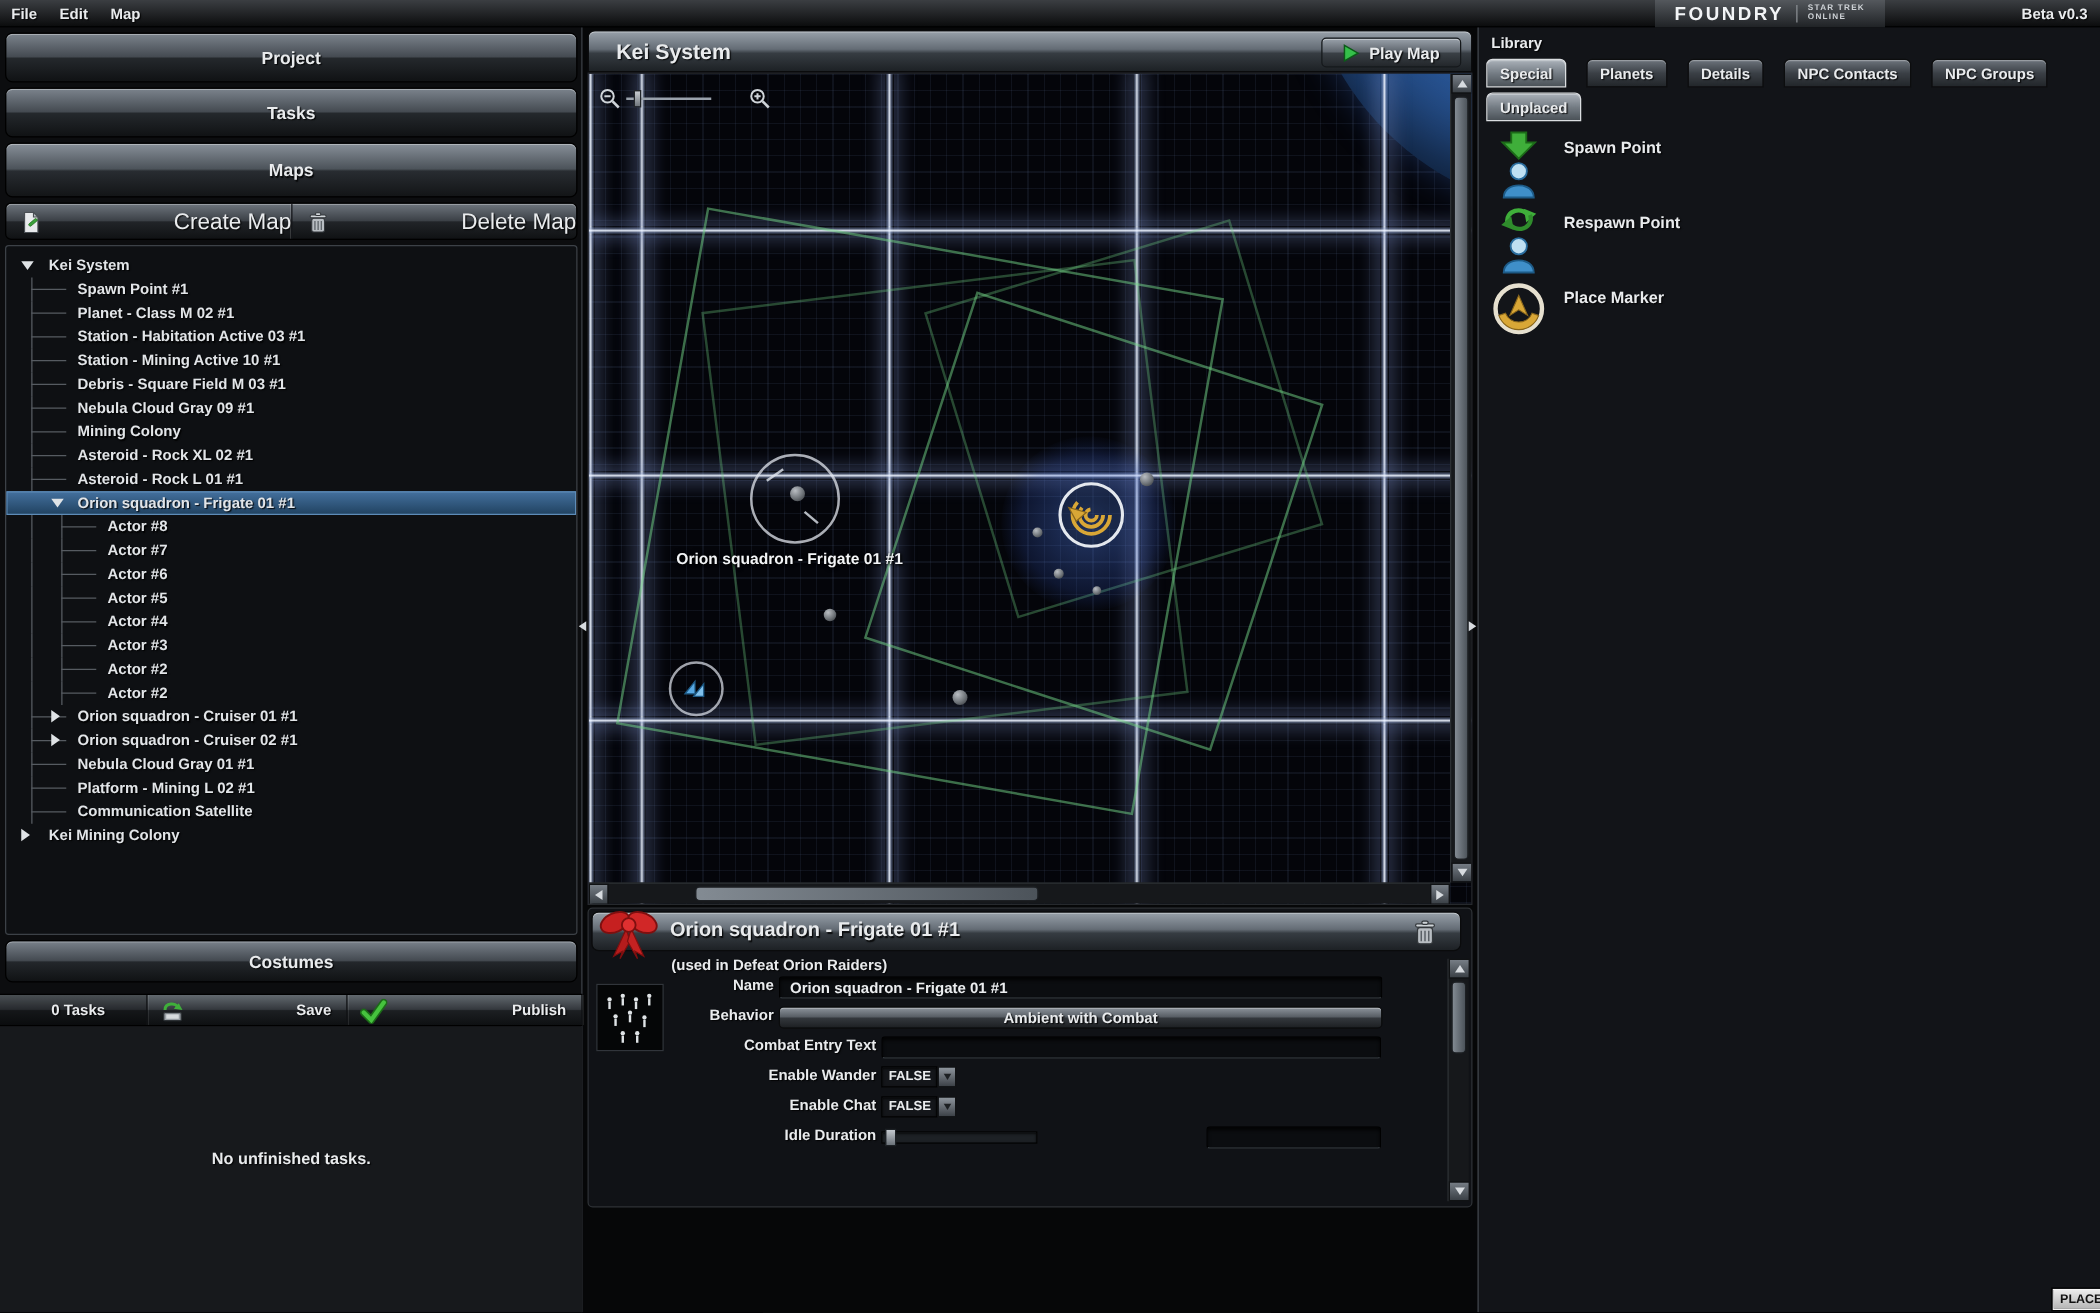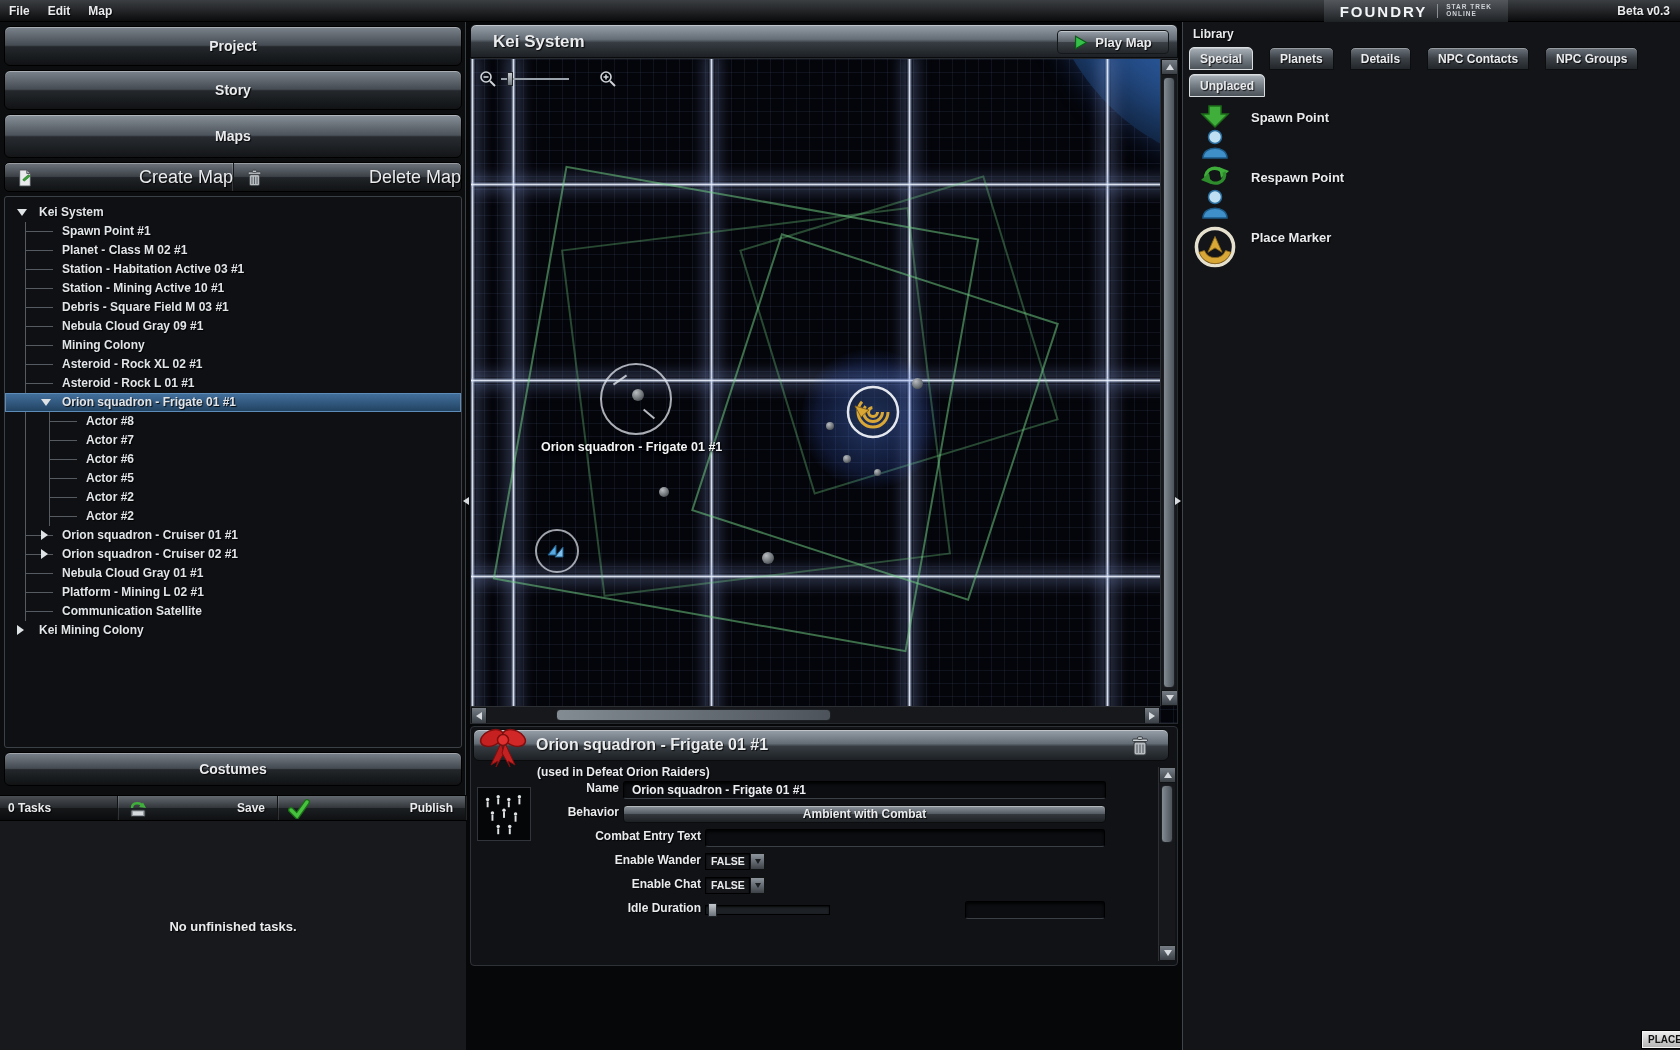--- a/index.html
+++ b/index.html
@@ -44,21 +44,21 @@
   .tree-arrow { position:absolute; width:0; height:0; }
   .tree-arrow.down { border-left:5px solid transparent; border-right:5px solid transparent; border-top:7px solid #dfe3e6; top:6px; }
   .tree-arrow.right { border-top:5px solid transparent; border-bottom:5px solid transparent; border-left:7px solid #dfe3e6; top:4px; }
   .lvl0 .tree-arrow { left:12px; } .lvl1 .tree-arrow { left:36px; }
 
   #costumes-bar { position:absolute; left:4px; top:730px; width:458px; height:34px; border-radius:6px; border:1px solid #000;
     background:linear-gradient(#79818a,#444a51 48%,#23272b 52%,#101214); box-shadow:inset 0 1px 0 rgba(255,255,255,.3);
     display:flex; align-items:center; justify-content:center; font-size:14px; font-weight:bold; cursor:pointer; }
 
   #tasks-bar { position:absolute; left:0; top:773px; width:466px; height:26px; background:linear-gradient(#62696f,#34383d 48%,#1c1f22 52%,#0e1012); border-top:1px solid #000; border-bottom:1px solid #000; display:flex; font-size:12px; font-weight:bold; }
-  .tb-seg { position:relative; display:flex; align-items:center; border-right:1px solid #101214; box-shadow:1px 0 0 rgba(255,255,255,.12); }
+  .tb-seg { position:relative; display:flex; align-items:center; border-right:1px solid #101214; box-shadow:1px 0 0 rgba(255,255,255,.12);justify-content:center; }
   #tb-count { width:118px; padding-left:8px; background:rgba(0,0,0,.25); }
   #tb-save { width:160px; justify-content:flex-end; padding-right:12px; cursor:pointer; }
   #tb-publish { flex:1; justify-content:flex-end; padding-right:12px; cursor:pointer; }
   .tb-icon { position:absolute; left:10px; top:3px; }
 
   #tasks-area { position:absolute; left:0; top:799px; width:466px; height:251px; background:#17191c; }
   #tasks-empty { position:absolute; left:0; right:0; top:98px; text-align:center; font-size:13px; font-weight:bold; }
 
   
   #map-header { position:absolute; left:470px; top:24px; width:708px; height:34px; border-radius:6px 6px 0 0; border:1px solid #0a0b0c;
@@ -160,21 +160,21 @@
     </div>
     <span id="version" class="ts">Beta v0.3</span>
   </div>
 
   <div id="left-panel">
     <div id="left-nav">
         <div class="nav-btn">
           <span class="ts">Project</span>
         </div>
         <div class="nav-btn">
-          <span class="ts">Story</span>
+          <span class="ts">Tasks</span>
         </div>
         <div class="nav-btn active">
           <span class="ts">Maps</span>
         </div>
       </div>
 
     <div id="map-toolbar">
       <div class="mt-half">
         <span class="mt-icon">
           <svg width="16" height="20" viewBox="0 0 18 20">
@@ -238,20 +238,26 @@
           <span class="lbl">Actor #8</span>
         </div>
         <div class="tree-row lvl2">
           <span class="lbl">Actor #7</span>
         </div>
         <div class="tree-row lvl2">
           <span class="lbl">Actor #6</span>
         </div>
         <div class="tree-row lvl2">
           <span class="lbl">Actor #5</span>
+        </div>
+        <div class="tree-row lvl2">
+          <span class="lbl">Actor #4</span>
+        </div>
+        <div class="tree-row lvl2">
+          <span class="lbl">Actor #3</span>
         </div>
         <div class="tree-row lvl2">
           <span class="lbl">Actor #2</span>
         </div>
         <div class="tree-row lvl2">
           <span class="lbl">Actor #2</span>
         </div>
         <div class="tree-row lvl1">
           <span class="tree-arrow right"></span>
           <span class="lbl">Orion squadron - Cruiser 01 #1</span>

